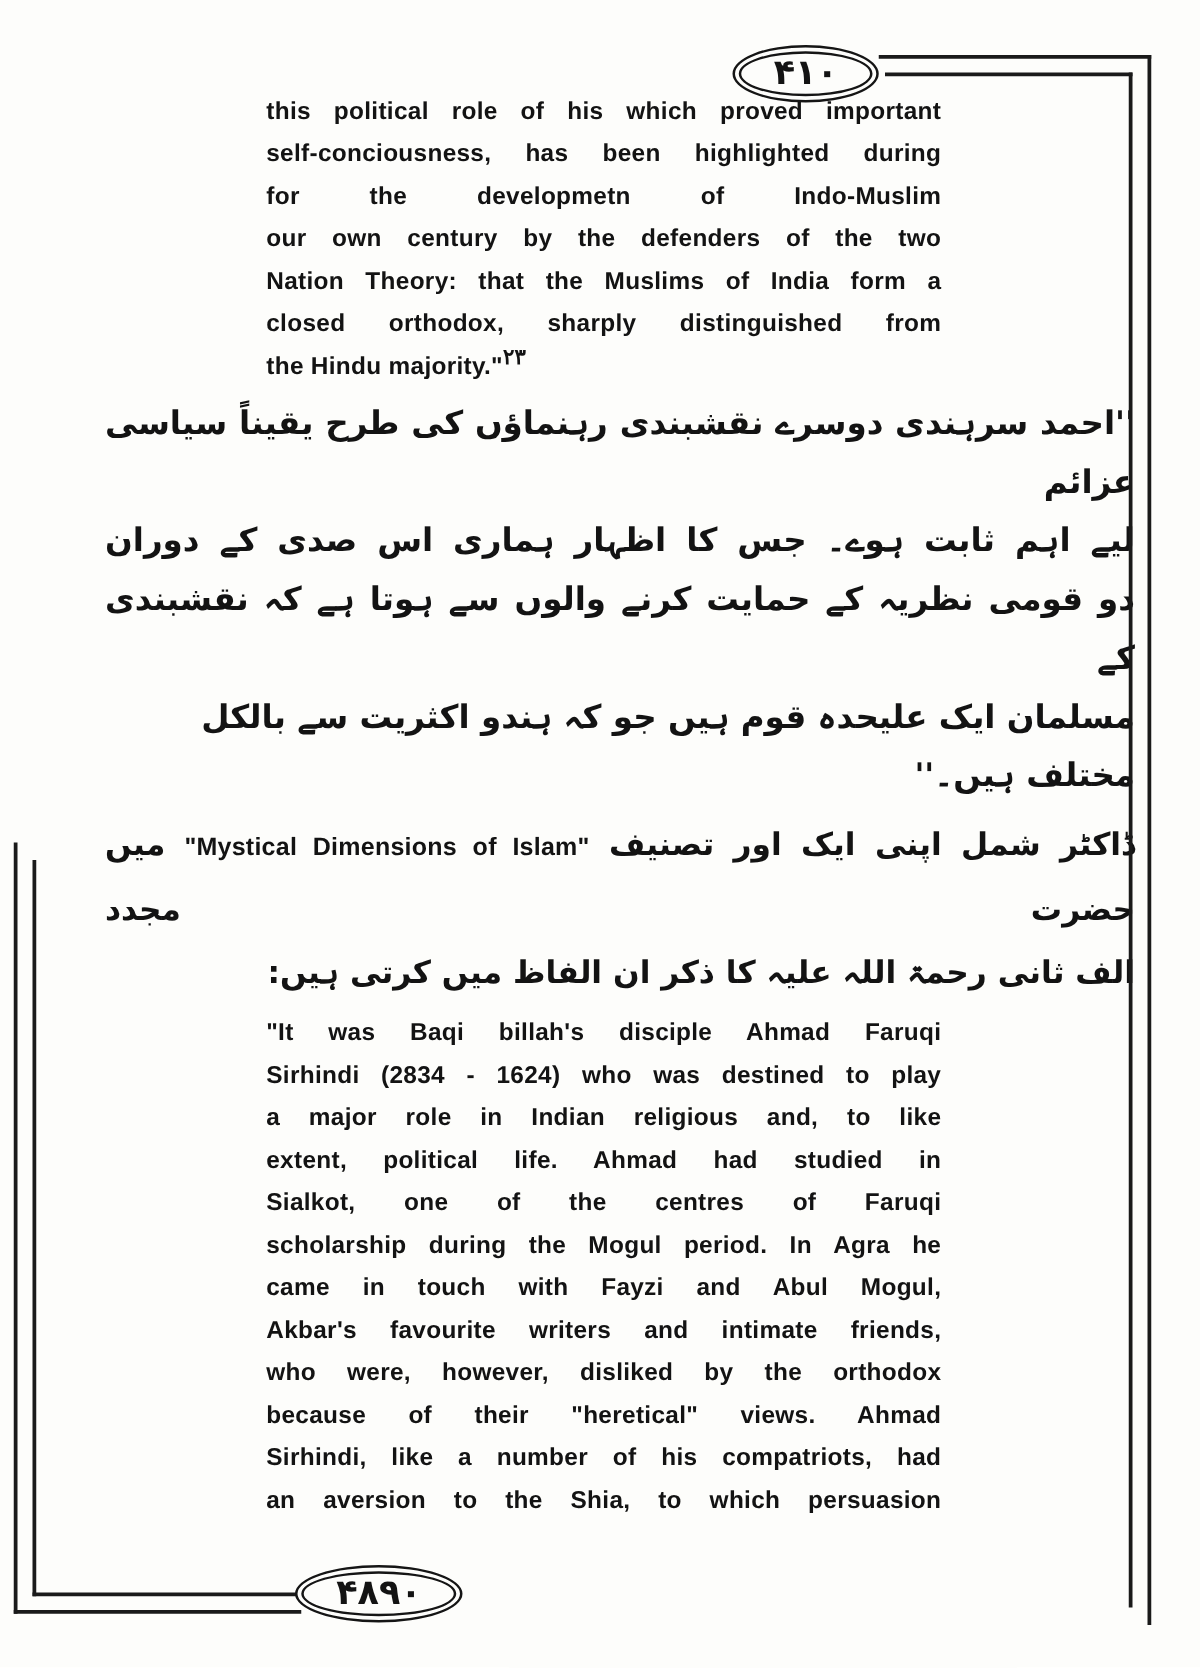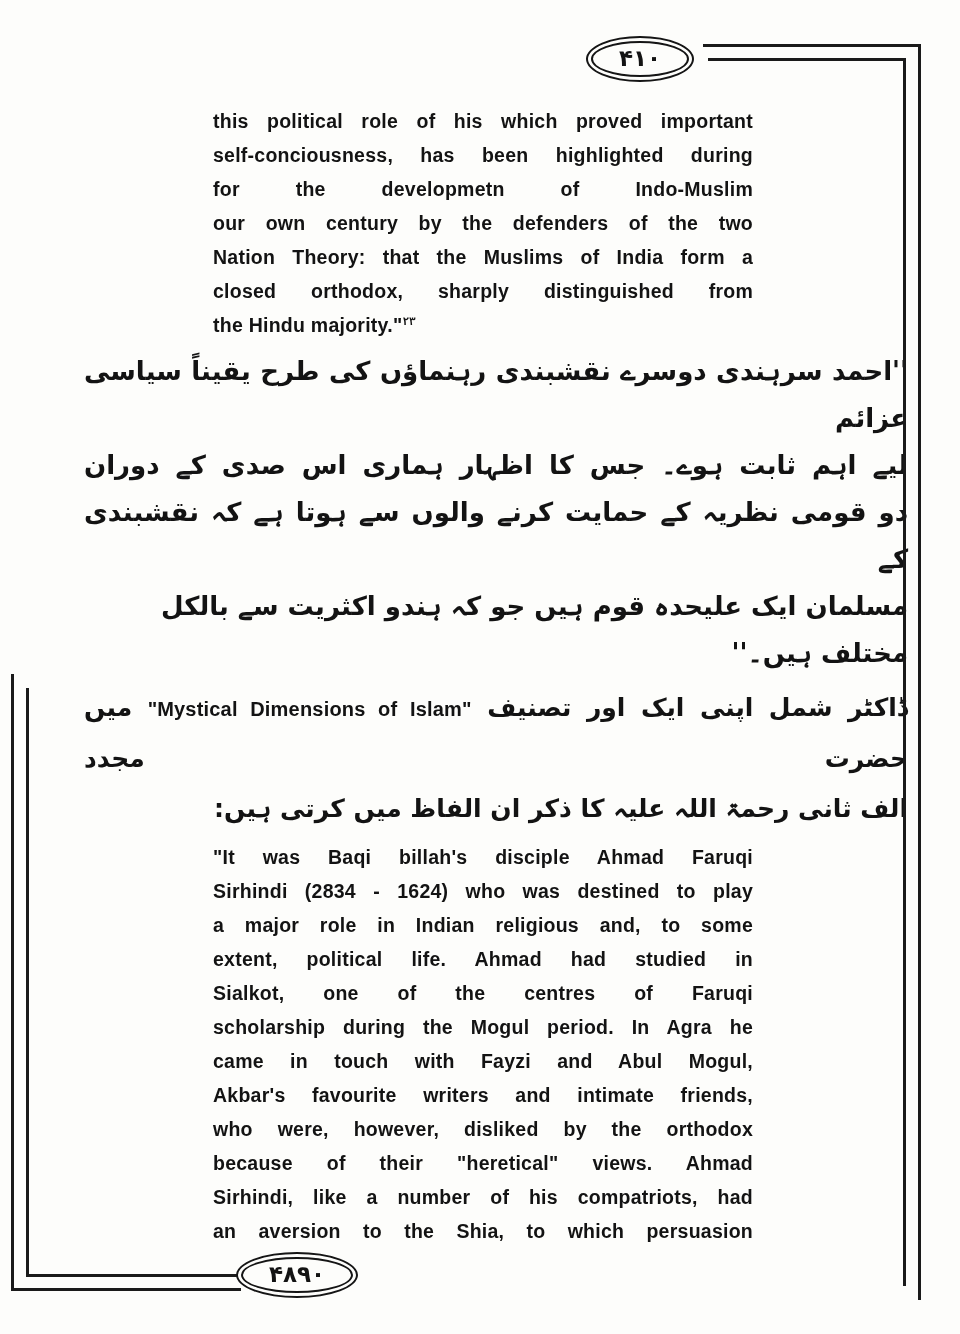--- a/index.html
+++ b/index.html
@@ -34,47 +34,47 @@
     border: 2.5px solid #151515;
     border-radius: 50%;
     padding: 3px;
   }
   .badge-inner {
     border: 2px solid #151515;
     border-radius: 50%;
     padding: 2px 26px 4px 26px;
     font-family: "DejaVu Sans", sans-serif;
     font-weight: 700;
-    font-size: 23px;
+    font-size: 28px;
     line-height: 26px;
     text-align: left;
     white-space: nowrap;
   }
   .badge-top { top: 36px; left: 586px; }
   .badge-bottom { top: 1252px; left: 236px; }
 
   
   .en-block {
     margin-left: 213px;
     width: 540px;
     font-size: 19.5px;
     font-weight: 600;
     letter-spacing: 0.25px;
     line-height: 34px;
   }
-  .q1 { margin-top: 104px; }
+  .q1 { margin-top: 72px; }
   .q2 { margin-top: 6px; }
   .jline {
     text-align: justify;
     text-align-last: justify;
   }
   .lline { text-align: left; }
   sup.fnote {
-    font-family: Liberation Mono, monospace;
-    font-size: 11px;
+    font-family: Liberation Sans, sans-serif;
+    font-size: 17px;
     font-weight: 700;
     vertical-align: super;
     line-height: 0;
   }
 
   
   .urdu {
     direction: rtl;
     font-family: "DejaVu Sans", sans-serif;
     font-weight: 700;
@@ -159,21 +159,21 @@
       <span>ڈاکٹر شمل اپنی ایک اور تصنیف</span>
       <span class="book-title">"Mystical Dimensions of Islam"</span>
       <span>میں حضرت مجدد</span>
     </div>
     <div class="attr-line2">الف ثانی رحمۃ اللہ علیہ کا ذکر ان الفاظ میں کرتی ہیں:</div>
   </div>
 
   <div class="en-block q2">
     <div class="jline">"It was Baqi billah's disciple Ahmad Faruqi</div>
     <div class="jline">Sirhindi (2834 - 1624) who was destined to play</div>
-    <div class="jline">a major role in Indian religious and, to some</div>
+    <div class="jline">a major role in Indian religious and, to like</div>
     <div class="jline">extent, political life. Ahmad had studied in</div>
     <div class="jline">Sialkot, one of the centres of Faruqi</div>
     <div class="jline">scholarship during the Mogul period. In Agra he</div>
     <div class="jline">came in touch with Fayzi and Abul Mogul,</div>
     <div class="jline">Akbar's favourite writers and intimate friends,</div>
     <div class="jline">who were, however, disliked by the orthodox</div>
     <div class="jline">because of their "heretical" views. Ahmad</div>
     <div class="jline">Sirhindi, like a number of his compatriots, had</div>
     <div class="jline">an aversion to the Shia, to which persuasion</div>
 

